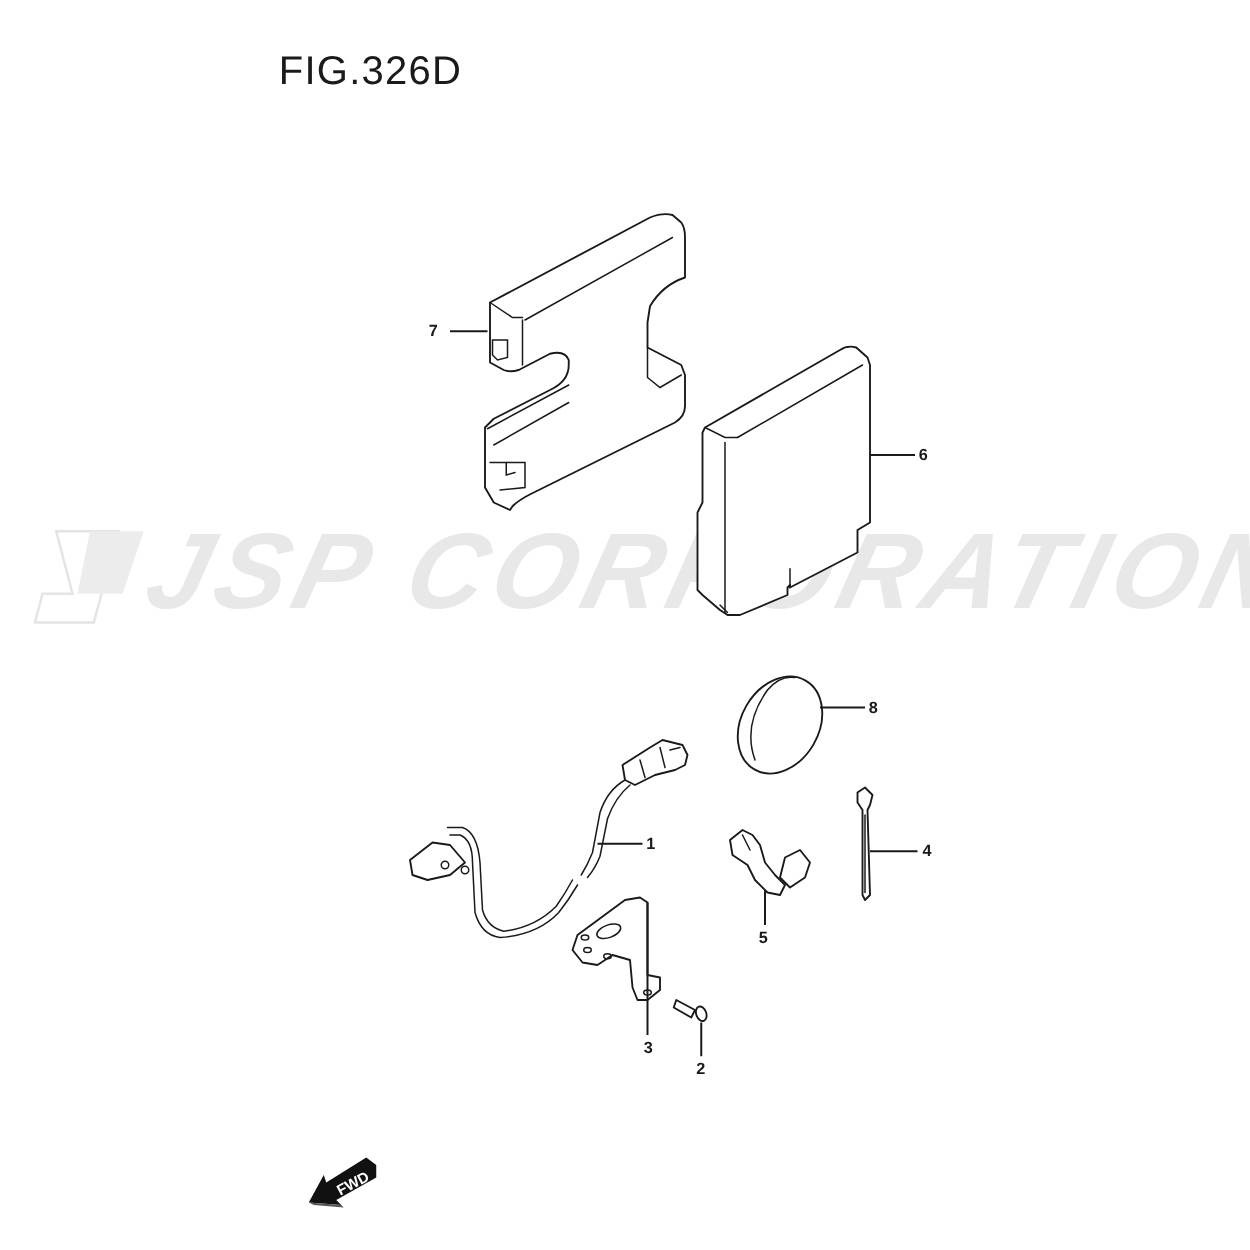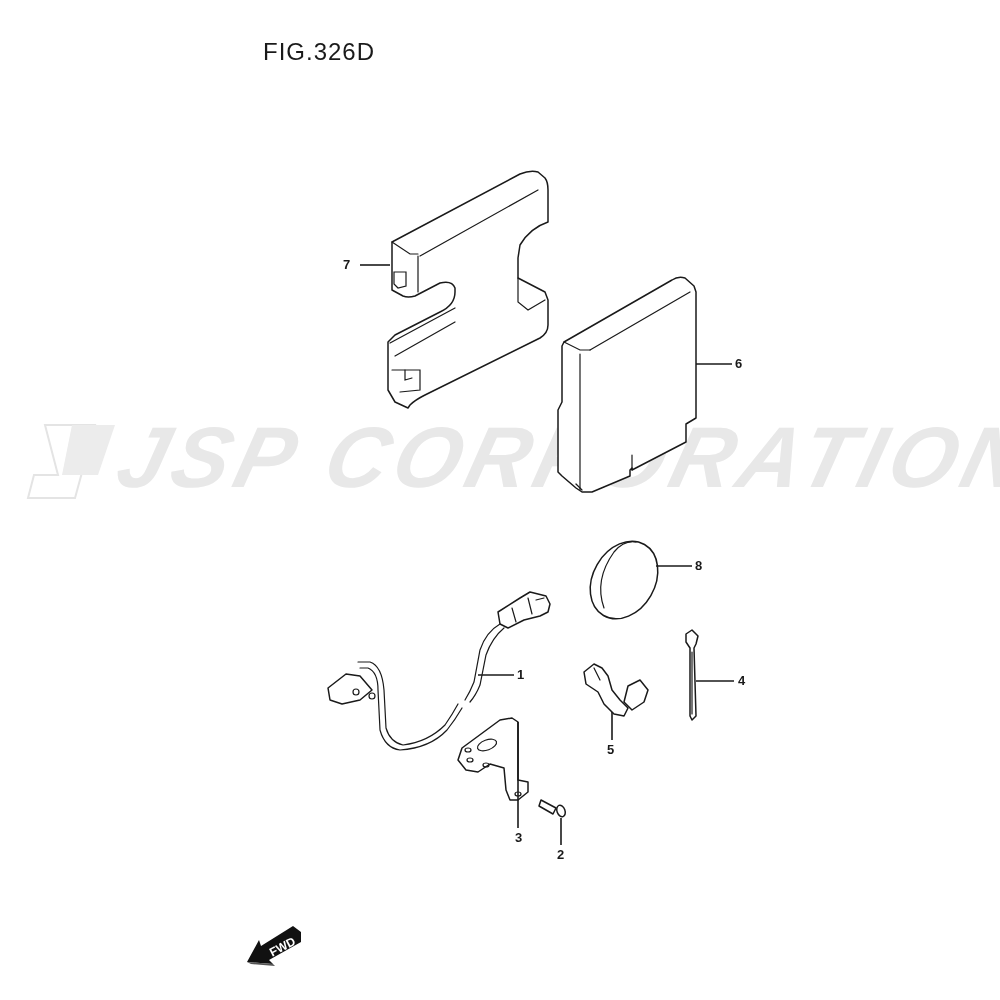--- a/index.html
+++ b/index.html
@@ -1,17 +1,17 @@
 <!DOCTYPE html>
 <html><head>
 <meta charset="utf-8">
 <style>
   html, body { margin: 0; padding: 0; background: #ffffff; }
   body { width: 1000px; height: 1000px; position: relative; overflow: hidden; font-family: "Liberation Sans", sans-serif; }
-  .fig-title { position: absolute; left: 223px; top: 38px; font-size: 24px; letter-spacing: 1px; color: #1a1a1a; font-family: "Liberation Sans", sans-serif; margin-left: 40px; }
+  .fig-title { position: absolute; left: 223px; top: 38px; font-size: 32px; letter-spacing: 1px; color: #1a1a1a; font-family: "Liberation Sans", sans-serif; }
   .watermark { position: absolute; left: 0; top: 0; width: 1000px; height: 1000px; pointer-events: none; }
   .wm-text { position: absolute; left: 120px; top: 408px; font-size: 86px; font-weight: bold; font-style: italic; color: #e8e8e8; letter-spacing: 6px; transform: skewX(-14deg); font-family: "Liberation Sans", sans-serif; white-space: nowrap; }
   svg.drawing { position: absolute; left: 0; top: 0; }
   .part { fill: #ffffff; stroke: #1a1a1a; stroke-width: 1.5; stroke-linejoin: round; stroke-linecap: round; }
   .thin { fill: none; stroke: #1a1a1a; stroke-width: 1.2; stroke-linecap: round; }
   .leader { stroke: #1a1a1a; stroke-width: 1.6; fill: none; }
   .callout { position: absolute; font-size: 13px; font-weight: bold; color: #1a1a1a; font-family: "Liberation Sans", sans-serif; }
   .fwd { position: absolute; left: 245px; top: 920px; }
 </style>
 </head>

